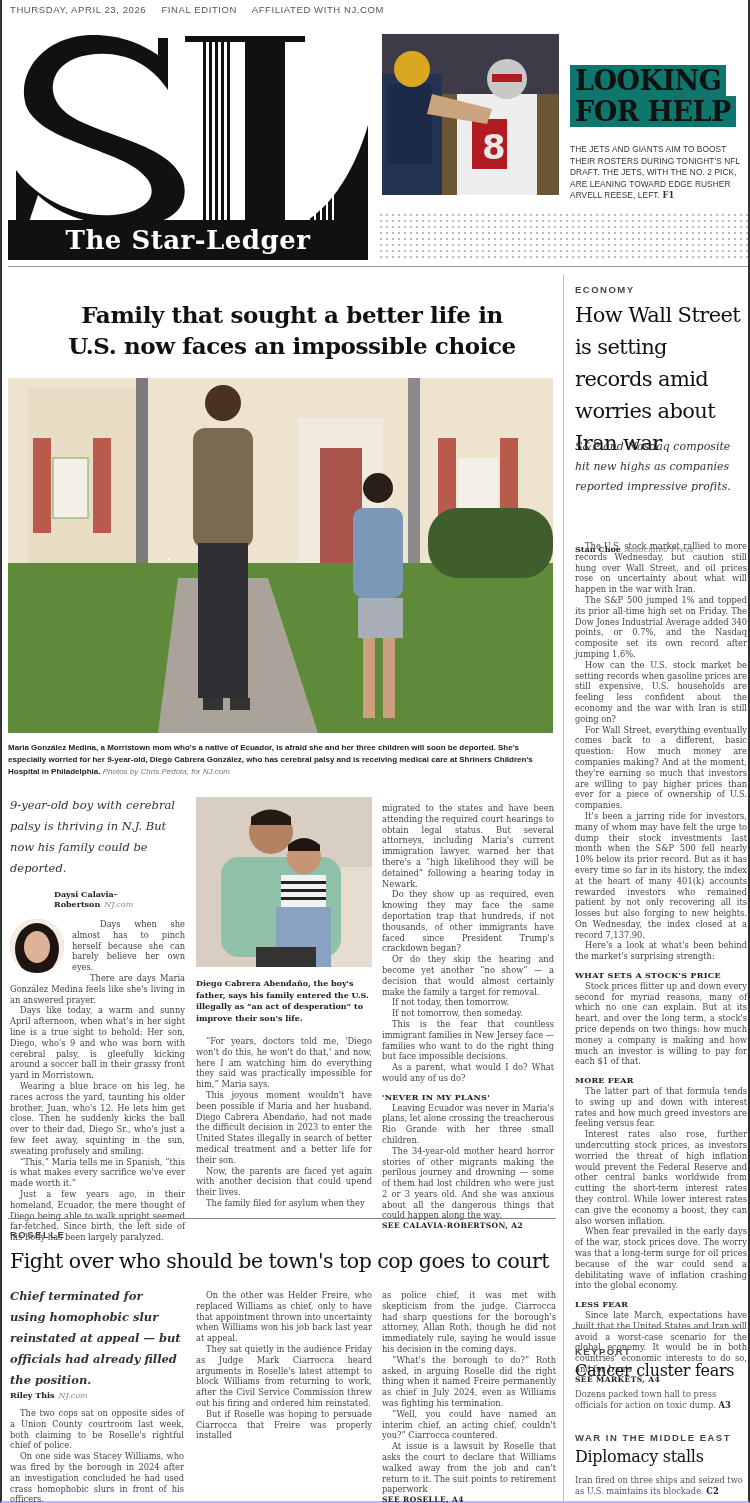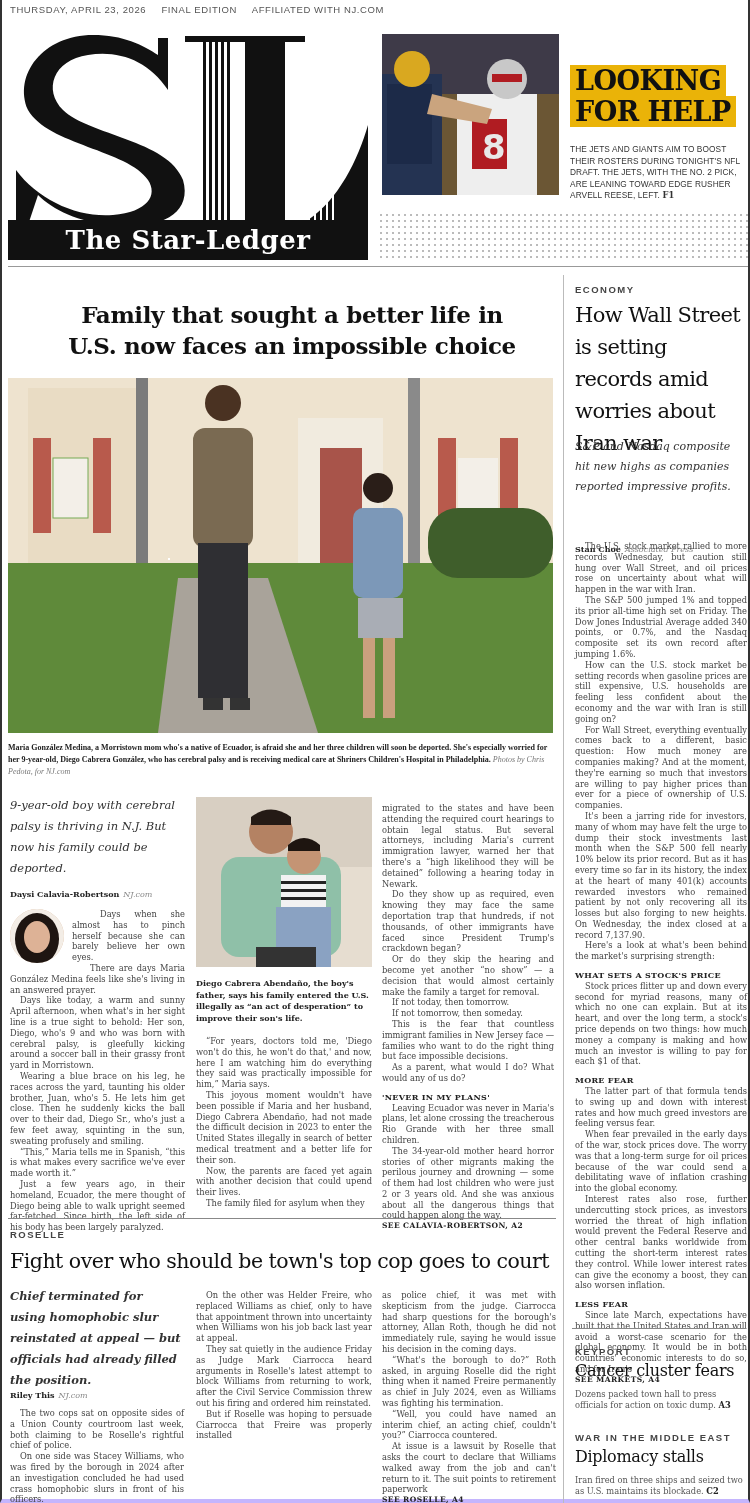--- a/index.html
+++ b/index.html
@@ -1,47 +1,47 @@
 <!DOCTYPE html>
 <html><head>
 <meta charset="utf-8">
 <style>
   * { box-sizing: border-box; margin: 0; padding: 0; }
   html, body { width: 750px; height: 1503px; background: #fff; overflow: hidden; }
   body { font-family: "DejaVu Serif", serif; color: #222; position: relative; }
-  .page { position: absolute; left: 0; top: 0; width: 750px; height: 1503px; border-left: 2px solid #333; border-right: 2px solid #333; border-bottom: 4px solid #c4b5fd; }
+  .page { position: absolute; left: 0; top: 0; width: 750px; height: 1503px; border-left: 2px solid #333; border-right: 2px solid #333; border-bottom: 2px solid #c4b5fd; }
 
   .dateline { position: absolute; left: 8px; top: 4px; font-family: "Liberation Sans", sans-serif; font-size: 9.5px; letter-spacing: 0.6px; color: #555; white-space: nowrap; }
   .dateline span { margin-right: 12px; }
 
   
   .masthead { position: absolute; left: 6px; top: 30px; width: 360px; height: 230px; }
   .sl-letters { position: absolute; left: 0; top: 0; width: 360px; height: 200px; }
   .sl-bar { position: absolute; left: 0; top: 190px; width: 360px; height: 40px; background: #111; }
   .sl-name { position: absolute; left: 0; top: 190px; width: 360px; height: 40px; text-align: center; color: #fff; font-family: "DejaVu Serif", serif; font-weight: bold; font-size: 26px; line-height: 40px; letter-spacing: 0.5px; }
 
   
   .promo-photo { position: absolute; left: 380px; top: 34px; width: 177px; height: 161px; overflow: hidden; background: #5a4a30; }
   .promo-head { position: absolute; left: 568px; top: 65px; width: 166px; }
-  .promo-head .ln { display: inline-block; background: #eab308; font-family: "DejaVu Serif", serif; font-weight: bold; font-size: 27px; line-height: 31px; padding: 0 5px; color: #111; letter-spacing: -0.5px; }
+  .promo-head .ln { display: inline-block; background: #0f766e; font-family: "DejaVu Serif", serif; font-weight: bold; font-size: 27px; line-height: 31px; padding: 0 5px; color: #111; letter-spacing: -0.5px; }
   .promo-text { position: absolute; left: 568px; top: 144px; width: 178px; font-family: "Liberation Sans", sans-serif; font-size: 8.3px; line-height: 11.5px; color: #333; letter-spacing: 0.1px; }
   .promo-text b { font-family: "DejaVu Serif", serif; }
   .dots { position: absolute; left: 376px; top: 212px; width: 370px; height: 48px;
           background-image: radial-gradient(circle, #bbb 1px, transparent 1.2px); background-size: 6px 6px; }
 
   .hrule { position: absolute; height: 1px; background: #888; }
   .vrule { position: absolute; width: 1px; background: #bbb; }
 
   .kicker { font-family: "Liberation Sans", sans-serif; font-weight: bold; font-size: 9.5px; letter-spacing: 1.5px; color: #444; text-transform: uppercase; }
 
   .lead-kicker { position: absolute; left: 6px; top: 284px; width: 554px; text-align: center; }
   .lead-head { position: absolute; left: 40px; top: 299px; width: 500px; text-align: center; font-family: "DejaVu Serif", serif; font-weight: bold; font-size: 23px; line-height: 31px; color: #111; letter-spacing: -0.4px; }
 
   .lead-photo { position: absolute; left: 6px; top: 378px; width: 545px; height: 355px; overflow: hidden; }
-  .lead-cap { position: absolute; left: 6px; top: 742px; width: 550px; font-family: Liberation Serif, serif; font-weight: bold; font-size: 8px; line-height: 12px; color: #222; }
+  .lead-cap { position: absolute; left: 6px; top: 742px; width: 550px; font-family: Liberation Sans, sans-serif; font-weight: bold; font-size: 8px; line-height: 12px; color: #222; }
   .lead-cap .credit { font-weight: normal; font-style: italic; color: #777; }
 
   .deck { font-family: "DejaVu Serif", serif; font-style: italic; font-size: 11.5px; line-height: 21px; color: #333; }
   .byline { font-family: "DejaVu Serif", serif; font-weight: bold; font-size: 8px; color: #222; }
   .byline .org { font-weight: normal; font-style: italic; color: #888; margin-left: 4px; }
   .body { font-family: "DejaVu Serif", serif; font-size: 8.3px; line-height: 10.8px; color: #444; text-align: justify; }
   .body p { text-indent: 10px; }
   .body p.noind { text-indent: 0; }
   .subhead { font-family: "DejaVu Serif", serif; font-weight: bold; font-size: 8px; color: #222; margin-top: 8px; letter-spacing: 0.3px; }
   .jump { font-family: "DejaVu Serif", serif; font-weight: bold; font-size: 7.5px; color: #222; letter-spacing: 0.4px; }
@@ -178,35 +178,35 @@
       <rect x="375" y="260" width="12" height="80" fill="#caa07e"></rect>
     </svg>
   </div>
   <div class="lead-cap">
     <span>Maria González Medina, a Morristown mom who's a native of Ecuador, is afraid she and her three children will soon be deported. She's especially worried for her 9-year-old, Diego Cabrera González, who has cerebral palsy and is receiving medical care at Shriners Children's Hospital in Philadelphia.</span>
     <span class="credit">Photos by Chris Pedota, for NJ.com</span>
   </div>
 
   <div class="col1">
     <div class="deck">9-year-old boy with cerebral palsy is thriving in N.J. But now his family could be deported.</div>
-    <div class="byline" style="margin-top:10px;">
+    <div class="byline" style="margin-top:10px;margin-left:44px;">
       <span>Daysi Calavia-Robertson</span><span class="org">NJ.com</span>
     </div>
     <div class="body" style="margin-top:10px;">
       <div class="avatar">
         <svg width="54" height="54" viewBox="0 0 54 54">
             <rect width="54" height="54" fill="#f3ede6"></rect>
             <ellipse cx="27" cy="30" rx="22" ry="26" fill="#1e1511"></ellipse>
             <ellipse cx="27" cy="28" rx="13" ry="16" fill="#ddb296"></ellipse>
           </svg>
       </div>
       <p style="text-indent:28px;">Days when she almost has to pinch herself because she can barely believe her own eyes.</p>
       <p style="text-indent:18px;">There are days Maria González Medina feels like she's living in an answered prayer.</p>
       <p>Days like today, a warm and sunny April afternoon, when what's in her sight line is a true sight to behold: Her son, Diego, who's 9 and who was born with cerebral palsy, is gleefully kicking around a soccer ball in their grassy front yard in Morristown.</p>
-      <p>Wearing a blue brace on his leg, he races across the yard, taunting his older brother, Juan, who's 5. He lets him get close. Then he suddenly kicks the ball over to their dad, Diego Sr., who's just a few feet away, squinting in the sun, sweating profusely and smiling.</p>
+      <p>Wearing a blue brace on his leg, he races across the yard, taunting his older brother, Juan, who's 12. He lets him get close. Then he suddenly kicks the ball over to their dad, Diego Sr., who's just a few feet away, squinting in the sun, sweating profusely and smiling.</p>
       <p>“This,” Maria tells me in Spanish, “this is what makes every sacrifice we've ever made worth it.”</p>
       <p>Just a few years ago, in their homeland, Ecuador, the mere thought of Diego being able to walk upright seemed far-fetched. Since birth, the left side of his body has been largely paralyzed.</p>
     </div>
   </div>
 
   <div class="col2-photo">
     <svg width="176" height="170" viewBox="0 0 176 170">
       <rect width="176" height="170" fill="#d8cfc2"></rect>
       <rect x="135" y="70" width="41" height="100" fill="#e6ddd0"></rect>
       <circle cx="75" cy="35" r="22" fill="#b48263"></circle>
@@ -256,22 +256,22 @@
     <p>The U.S. stock market rallied to more records Wednesday, but caution still hung over Wall Street, and oil prices rose on uncertainty about what will happen in the war with Iran.</p>
     <p>The S&amp;P 500 jumped 1% and topped its prior all-time high set on Friday. The Dow Jones Industrial Average added 340 points, or 0.7%, and the Nasdaq composite set its own record after jumping 1.6%.</p>
     <p>How can the U.S. stock market be setting records when gasoline prices are still expensive, U.S. households are feeling less confident about the economy and the war with Iran is still going on?</p>
     <p>For Wall Street, everything eventually comes back to a different, basic question: How much money are companies making? And at the moment, they're earning so much that investors are willing to pay higher prices than ever for a piece of ownership of U.S. companies.</p>
     <p>It's been a jarring ride for investors, many of whom may have felt the urge to dump their stock investments last month when the S&amp;P 500 fell nearly 10% below its prior record. But as it has every time so far in its history, the index at the heart of many 401(k) accounts rewarded investors who remained patient by not only recovering all its losses but also forging to new heights. On Wednesday, the index closed at a record 7,137.90.</p>
     <p>Here's a look at what's been behind the market's surprising strength:</p>
     <div class="subhead">WHAT SETS A STOCK'S PRICE</div>
     <p>Stock prices flitter up and down every second for myriad reasons, many of which no one can explain. But at its heart, and over the long term, a stock's price depends on two things: how much money a company is making and how much an investor is willing to pay for each $1 of that.</p>
     <div class="subhead">MORE FEAR</div>
     <p>The latter part of that formula tends to swing up and down with interest rates and how much greed investors are feeling versus fear.</p>
+    <p>Interest rates also rose, further undercutting stock prices, as investors worried the threat of high inflation would prevent the Federal Reserve and other central banks worldwide from cutting the short-term interest rates they control. While lower interest rates can give the economy a boost, they can also worsen inflation.</p>
     <p>When fear prevailed in the early days of the war, stock prices dove. The worry was that a long-term surge for oil prices because of the war could send a debilitating wave of inflation crashing into the global economy.</p>
-    <p>Interest rates also rose, further undercutting stock prices, as investors worried the threat of high inflation would prevent the Federal Reserve and other central banks worldwide from cutting the short-term interest rates they control. While lower interest rates can give the economy a boost, they can also worsen inflation.</p>
     <div class="subhead">LESS FEAR</div>
     <p>Since late March, expectations have built that the United States and Iran will avoid a worst-case scenario for the global economy. It would be in both countries' economic interests to do so, and for Iran's</p>
     <div class="jump">SEE MARKETS, A4</div>
   </div>
 
   <div class="hrule" style="left:570px; top:1328px; width:174px;"></div>
 
   <div class="brief" style="top:1346px;">
     <div class="kicker">KEYPORT</div>
     <div class="bhead">Cancer cluster fears</div>

